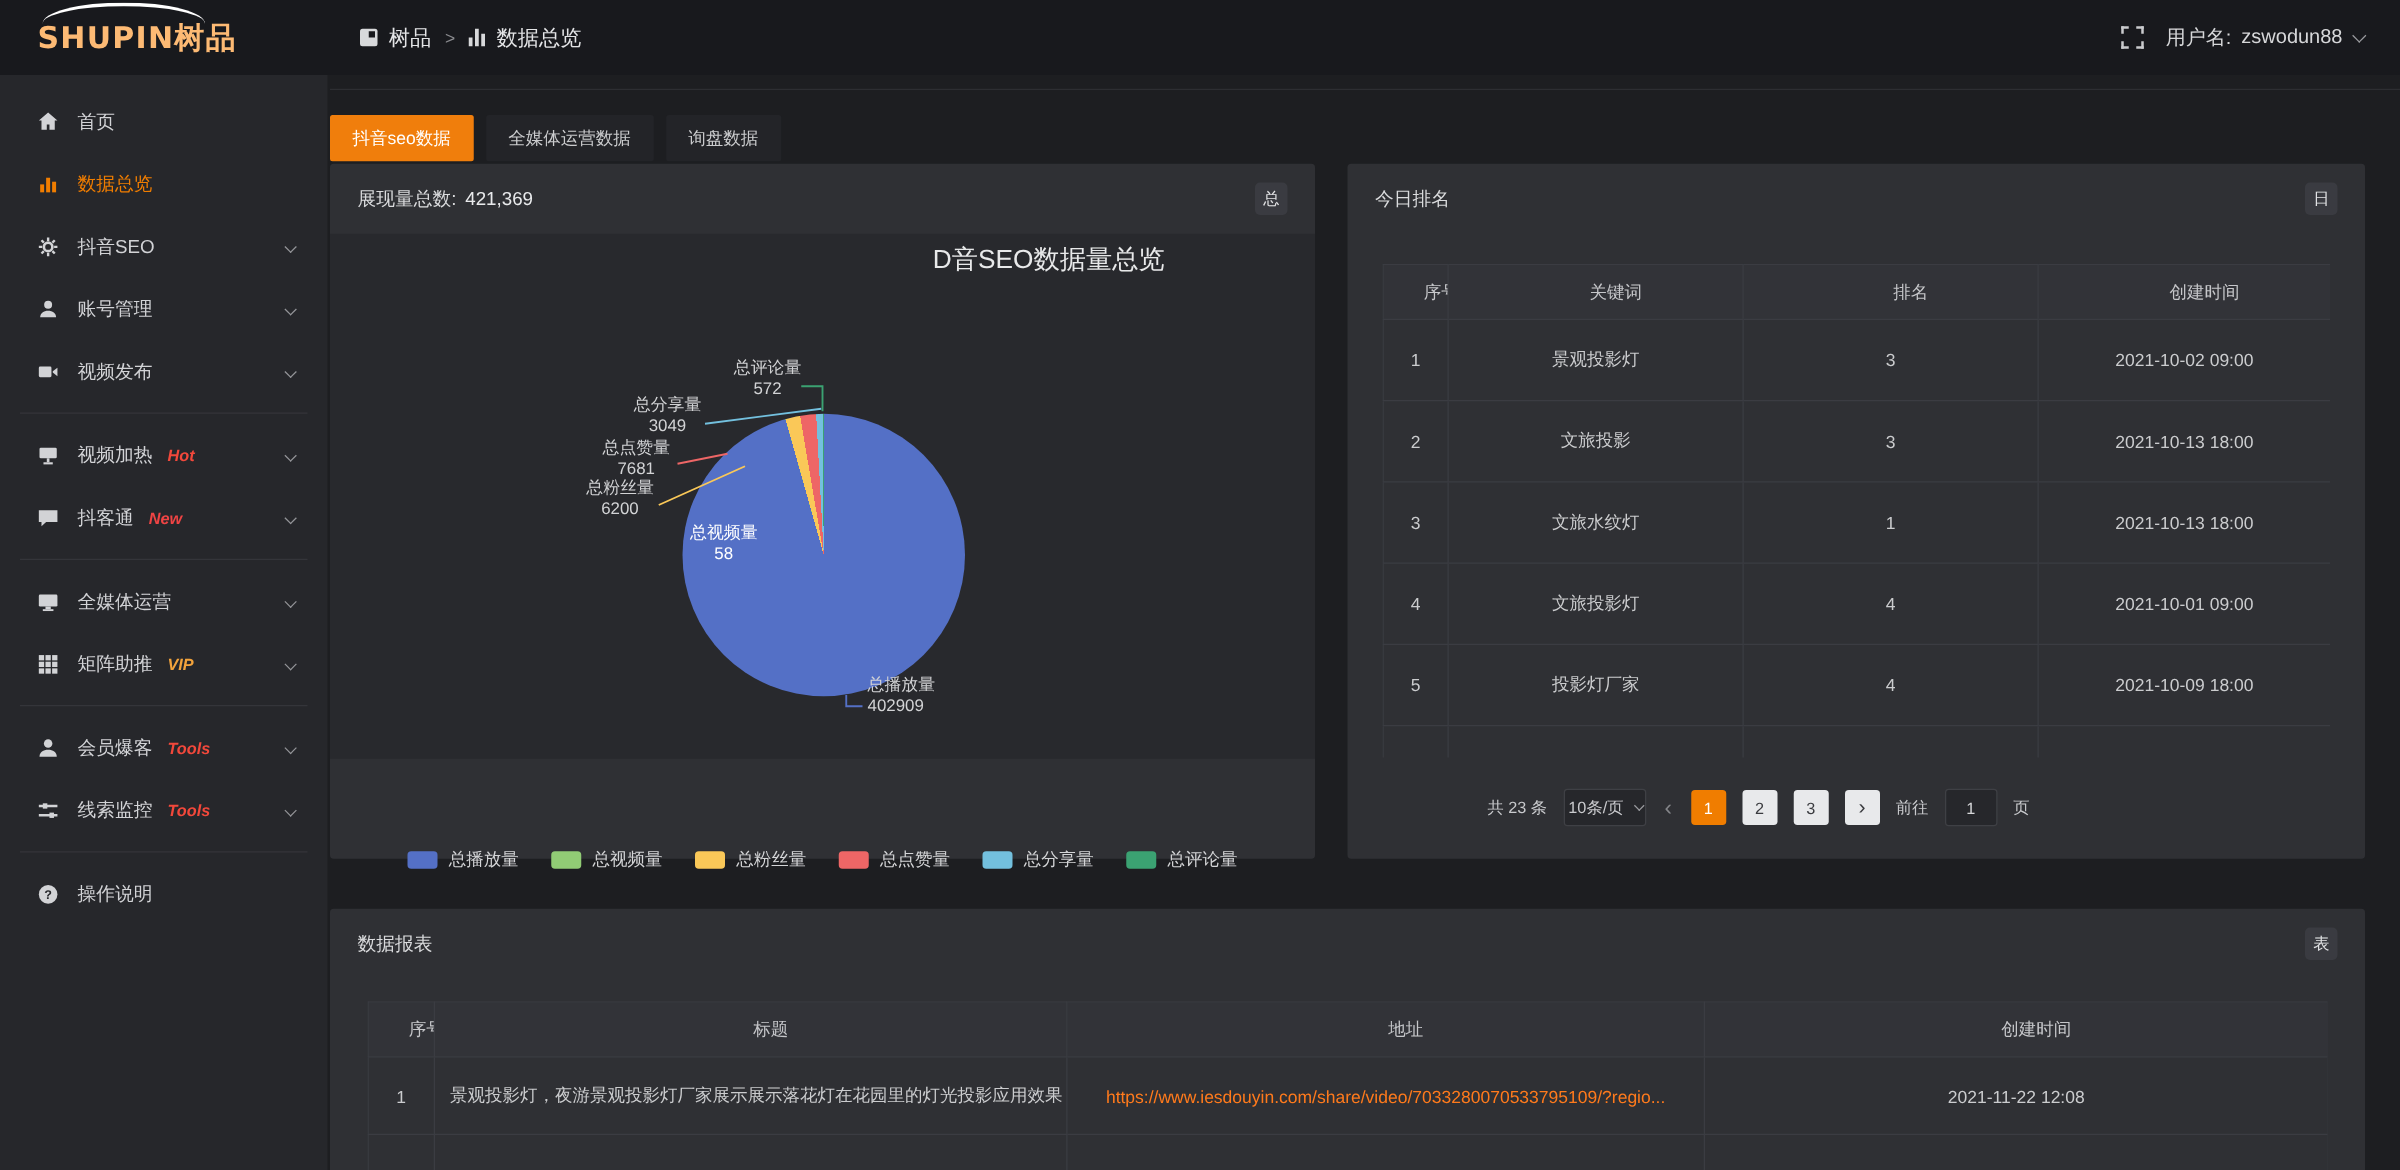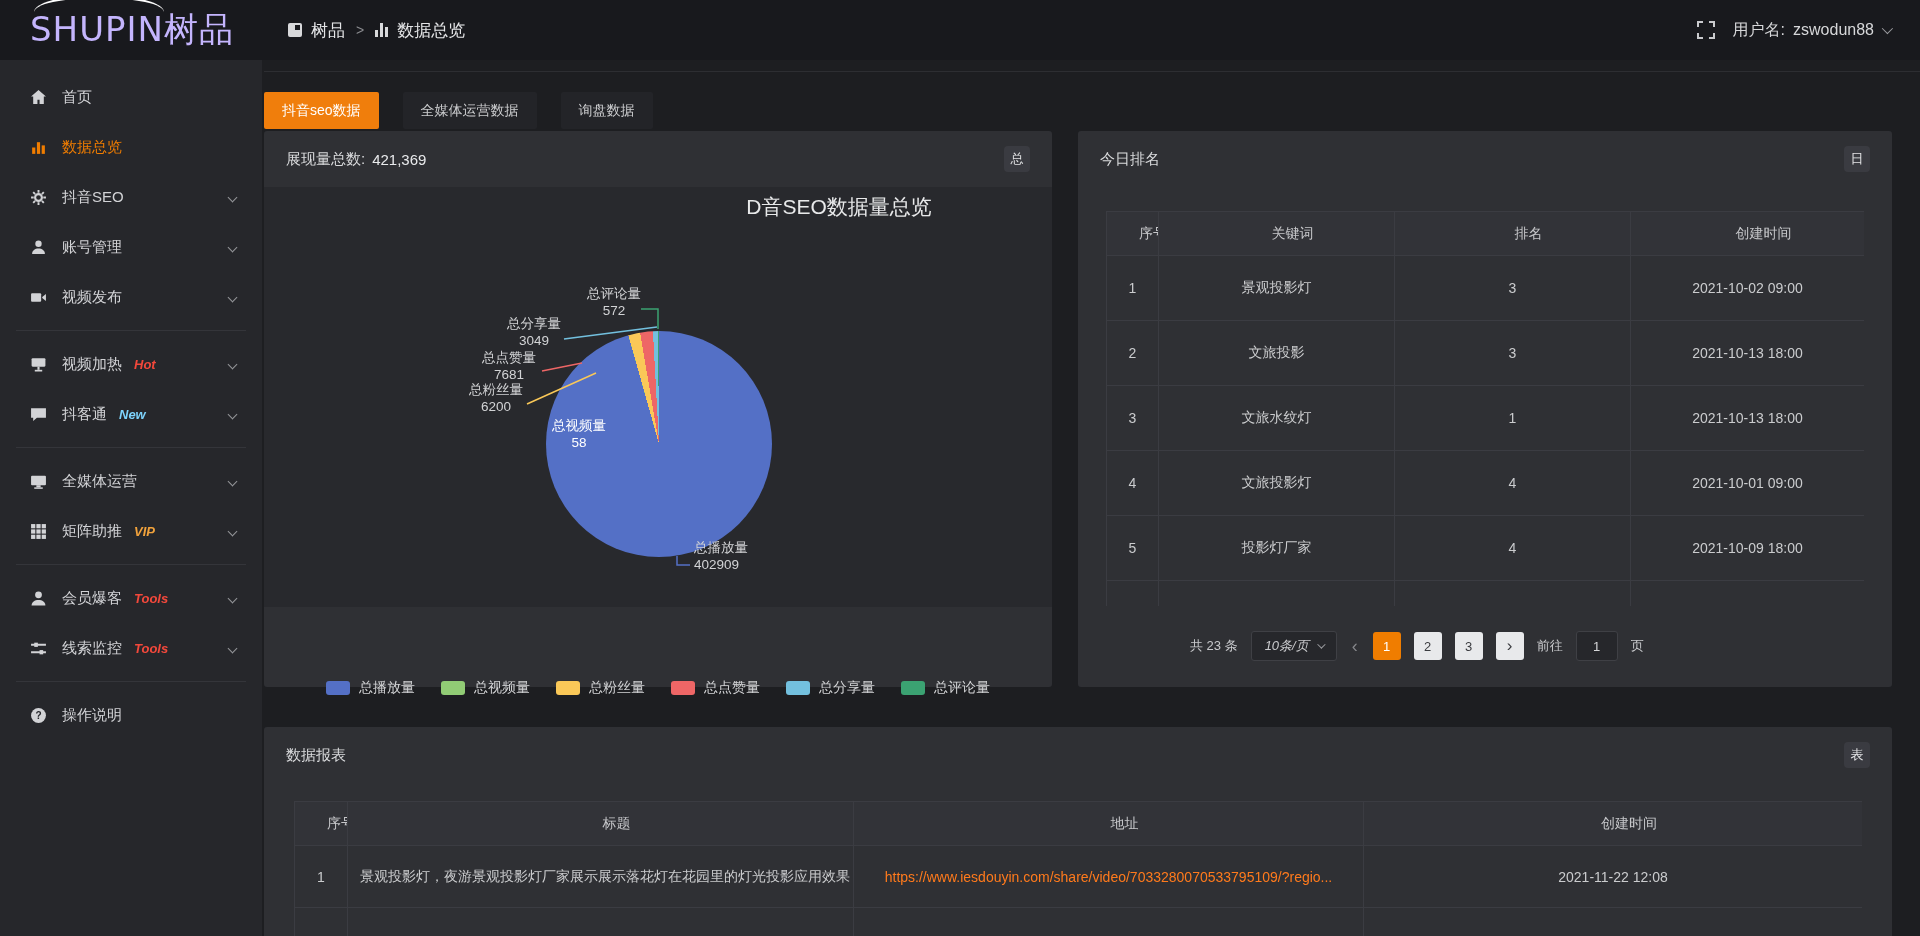--- a/index.html
+++ b/index.html
@@ -3,21 +3,21 @@
 <meta charset="utf-8">
 <style>
   * { margin:0; padding:0; box-sizing:border-box; }
   html,body { background:#151619; }
   body { font-family:"Liberation Sans","DejaVu Sans",sans-serif; }
   .page { position:relative; width:1920px; height:936px; background:#1d1e21; overflow:hidden; }
 
   
   .topbar { position:absolute; left:0; top:0; width:1920px; height:60px; background:#18191d; display:flex; align-items:center; }
   .logo { width:262px; padding-left:30px; position:relative; }
-  .logo-text { color:#c4b5fd; font-size:34px; font-weight:normal; letter-spacing:1px; font-family:"DejaVu Sans",sans-serif; }
+  .logo-text { color:#fdba74; font-size:24px; font-weight:bold; letter-spacing:1px; font-family:"DejaVu Sans",sans-serif; }
   .logo-arc { position:absolute; left:34px; top:-12px; width:130px; height:34px; border-top:3px solid #fff; border-radius:50%; }
   .breadcrumb { display:flex; align-items:center; gap:9px; color:#e4e5e7; font-size:17px; margin-left:26px; }
   .bc-sq { width:14px; height:14px; background:#d8d9db; border-radius:2px; position:relative; }
   .bc-sq::after{ content:""; position:absolute; right:2px; top:2px; width:5px; height:5px; background:#18191d; }
   .bc-sep { color:#8a8b8f; font-size:14px; margin:0 2px; }
   .bc-bars { display:flex; align-items:flex-end; gap:2px; height:14px; }
   .bc-bars i { width:3px; background:#d8d9db; display:block; }
   .topbar-right { margin-left:auto; display:flex; align-items:center; gap:18px; padding-right:30px; color:#d6d7d9; font-size:16px; }
   .fullscreen { width:18px; height:18px; position:relative; cursor:pointer; }
   .fullscreen i { position:absolute; width:6px; height:6px; border:2px solid #c9cacd; }
@@ -33,21 +33,21 @@
   .sidebar { position:absolute; left:0; top:60px; width:262px; bottom:0; background:#26272b; padding-top:12px; }
   .s-item { height:50px; display:flex; align-items:center; padding:0 26px 0 30px; color:#d2d3d6; font-size:15px; cursor:pointer; }
   .s-item .s-ico { width:17px; height:17px; margin-right:15px; flex:none; }
   .s-item.active { color:#f07d00; }
   .s-label { white-space:nowrap; }
   .badge { font-size:13px; font-weight:bold; font-style:italic; margin-left:12px; }
   .s-chev { margin-left:auto; width:7px; height:7px; border-right:1.5px solid #95969a; border-bottom:1.5px solid #95969a; transform:rotate(45deg); }
   .s-div { height:1px; background:#34353a; margin:8px 16px; }
 
   
-  .tabs { position:absolute; left:264px; top:92px; display:flex; gap:24px;align-items:flex-end; }
+  .tabs { position:absolute; left:264px; top:92px; display:flex; gap:10px;align-items:flex-end; }
   .tab { height:37px; padding:0 18px; display:flex; align-items:center; font-size:14px; background:#232428; color:#cbccce; border-radius:2px; cursor:pointer; }
   .tab.active { background:#f07e0c; color:#ffffff; }
 
   
   .panel { position:absolute; background:#2f3034; border-radius:3px; }
   .panel-overview { left:264px; top:131px; width:788px; height:556px; }
   .panel-ranking  { left:1078px; top:131px; width:814px; height:556px; }
   .panel-report   { left:264px; top:727px; width:1628px; height:233px; overflow:hidden; }
   .p-head { height:56px; display:flex; align-items:center; padding:0 22px; color:#dadbdd; font-size:15px; }
   .p-chip { margin-left:auto; width:26px; height:26px; background:#3a3b41; border-radius:4px; color:#e3e4e6; font-size:13px; display:flex; align-items:center; justify-content:center; cursor:pointer; }
@@ -75,21 +75,21 @@
   .rk-wrap td { height:65px; }
   .rk-wrap tr.ghost td { height:40px; }
   .rep-wrap { position:absolute; left:30px; top:74px; width:1568px; height:140px; }
   .rep-wrap td { height:62px; }
   .rep-wrap tr.ghost td { height:60px; }
   td.t-left { text-align:left; padding:0 12px; }
   .link { color:#ff7a1c; cursor:pointer; text-decoration:none; }
 
   
   .pager { position:absolute; left:112px; top:500px; display:flex; align-items:center; gap:13px; color:#c9cacd; font-size:13px; }
-  .pg-select { width:86px; height:30px; background:#26272b; border:1px solid #3f4045; border-radius:3px; display:flex; align-items:center; justify-content:center; gap:8px; cursor:pointer;font-style:italic; }
+  .pg-select { width:66px; height:30px; background:#26272b; border:1px solid #3f4045; border-radius:3px; display:flex; align-items:center; justify-content:center; gap:8px; cursor:pointer; }
   .pg-select .chev { width:6px; height:6px; }
   .pg-prev { color:#85868a; font-size:18px; padding:0 2px; cursor:pointer; }
   .pg-btn { width:28px; height:28px; border-radius:3px; background:#e8e9eb; color:#3a3b3f; display:flex; align-items:center; justify-content:center; font-size:13px; cursor:pointer; }
   .pg-btn.active { background:#f07d00; color:#fff; }
   .pg-btn.next { font-size:17px; }
   .pg-input { width:42px; height:30px; background:#26272b; border:1px solid #3f4045; border-radius:3px; color:#d6d7d9; text-align:center; font-size:13px; }
 </style>
 </head>
 <body>
 
@@ -175,21 +175,21 @@
         </svg>
       <span class="s-label">视频加热</span>
       <span class="badge" style="color: rgb(242, 72, 59);">Hot</span>
       <span class="s-chev"></span>
     </div>
     <div class="s-item">
       <svg class="s-ico" viewBox="0 0 16 16" fill="currentColor">
           <path d="M1 2h14v9H6.5L3 14.2V11H1z"></path>
         </svg>
       <span class="s-label">抖客通</span>
-      <span class="badge" style="color: #7dd3fc;">New</span>
+      <span class="badge" style="color: #ef4444;">New</span>
       <span class="s-chev"></span>
     </div>
     <div class="s-div"></div>
     <div class="s-item">
       <svg class="s-ico" viewBox="0 0 16 16" fill="currentColor">
           <rect x="1" y="2.5" width="14" height="9" rx="1"></rect>
           <rect x="6" y="11.5" width="4" height="2"></rect>
           <rect x="4" y="13.5" width="8" height="1.4"></rect>
         </svg>
       <span class="s-label">全媒体运营</span>

